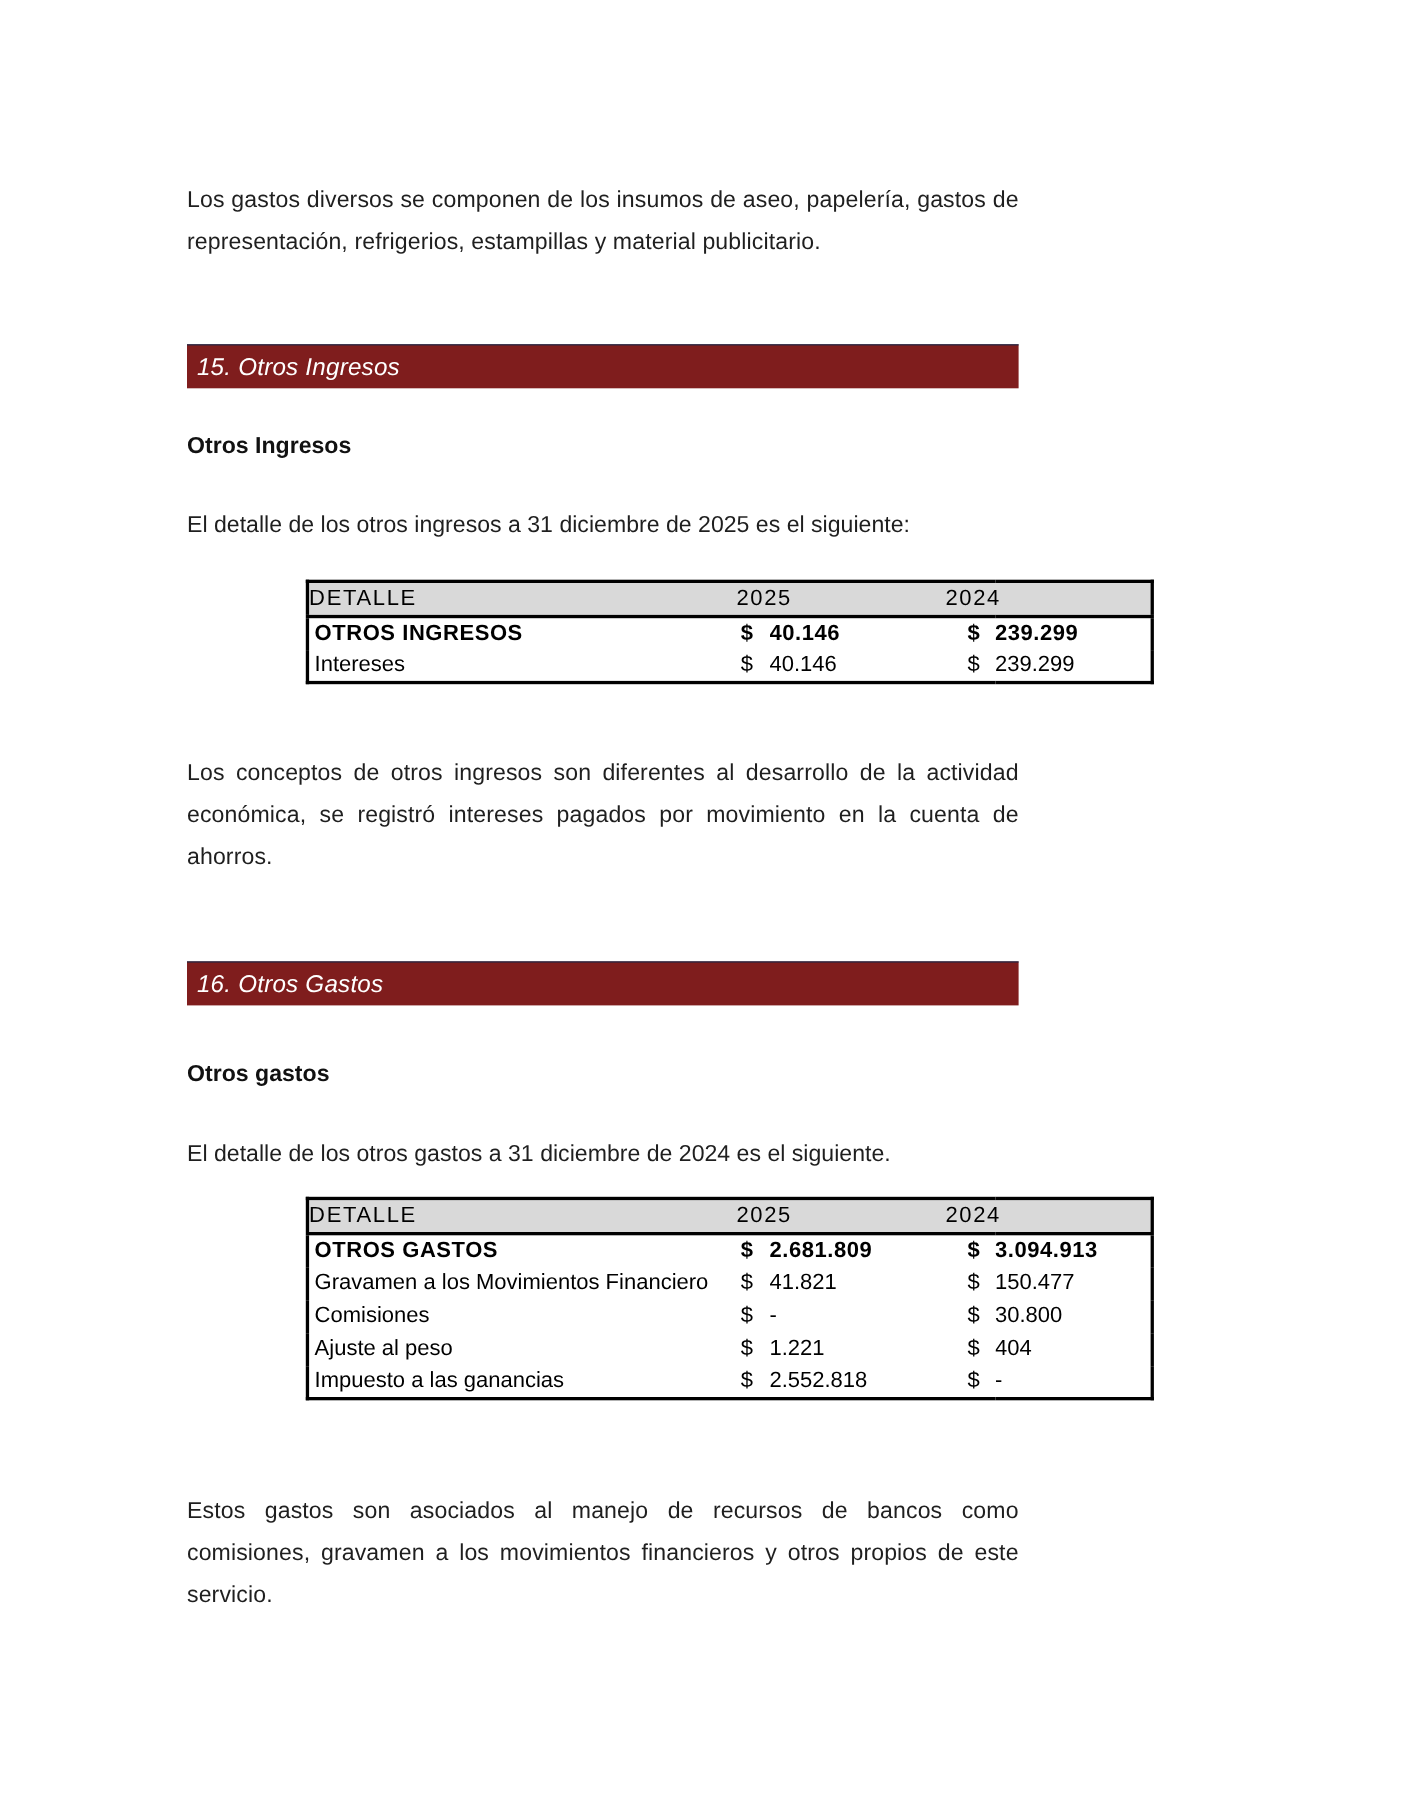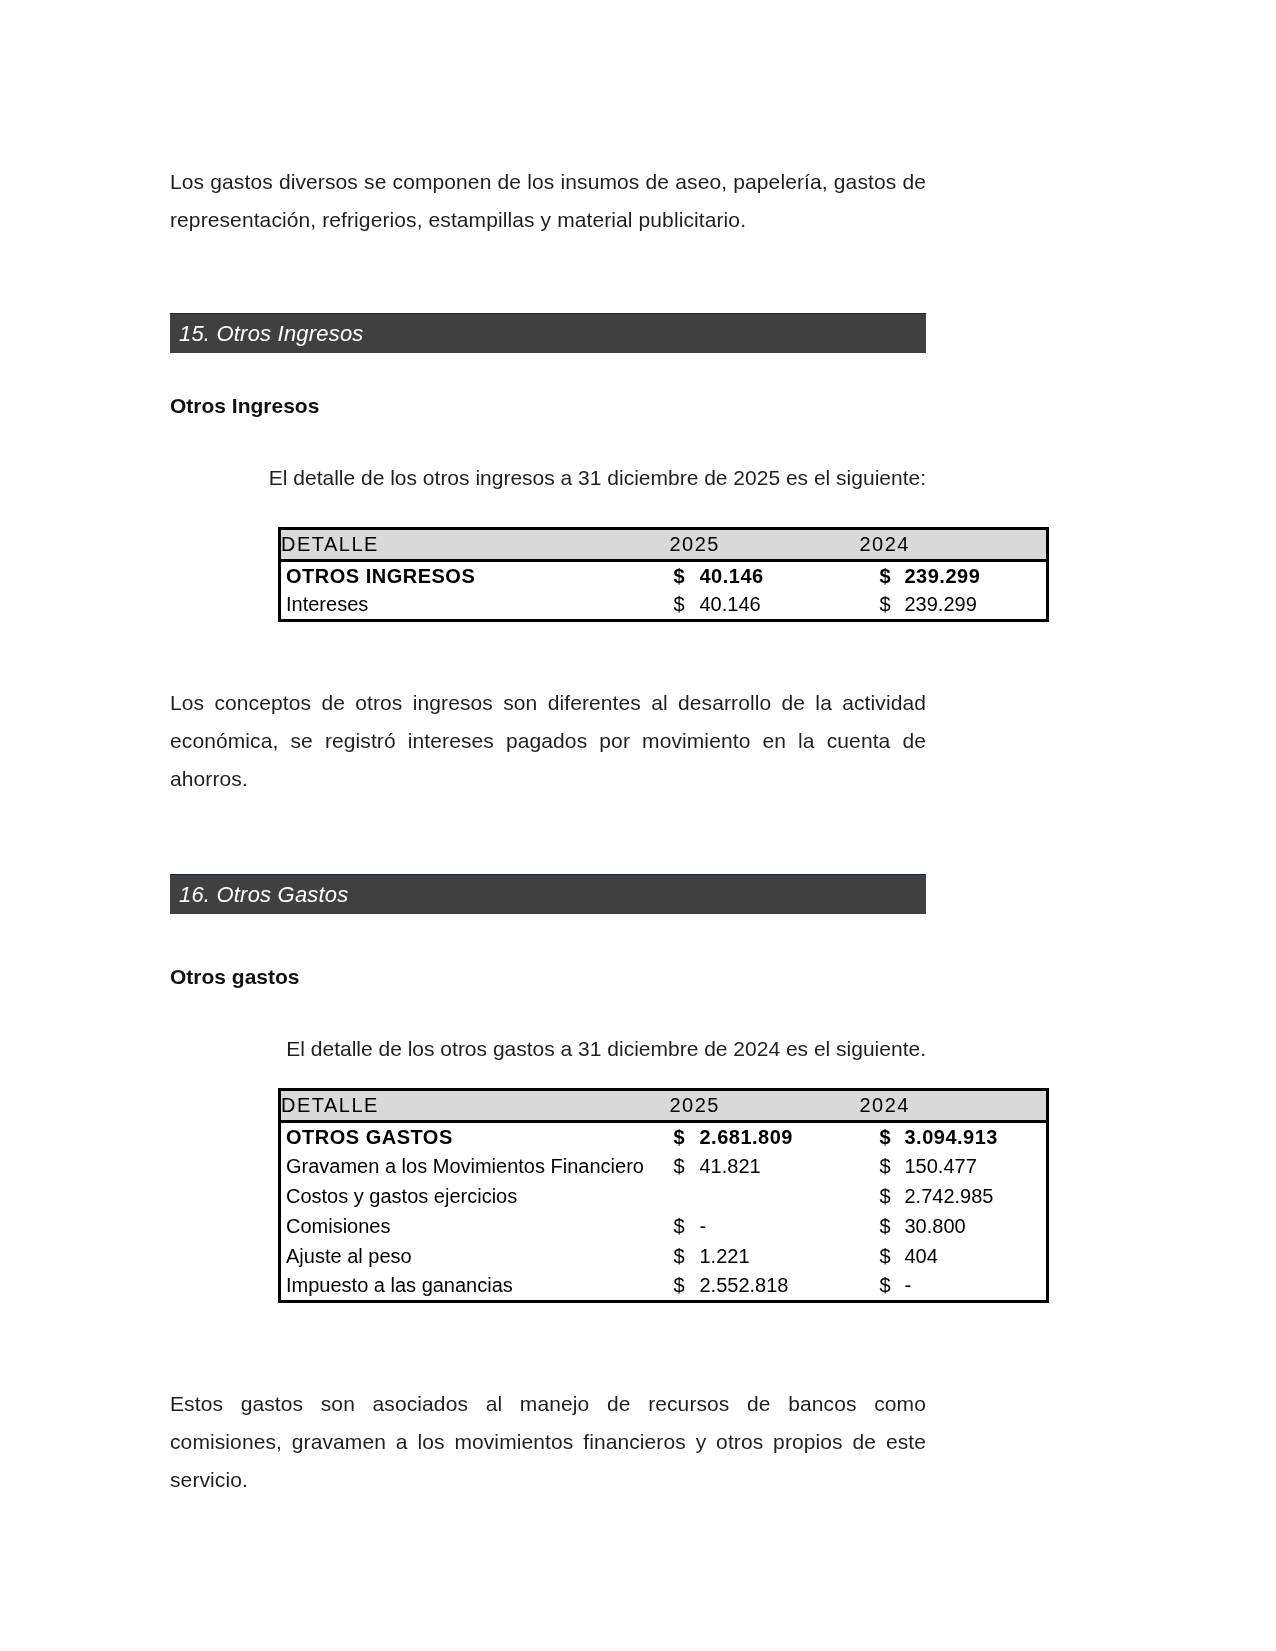--- a/index.html
+++ b/index.html
@@ -23,21 +23,21 @@
     text-align: justify;
     color: #1f1f1f;
     letter-spacing: 0.1px;
   }
   .p-intro   { padding-top: 163px; }
   .p-note-15 { margin-top: 62px; }
   .p-note-16 { margin-top: 82px; }
 
   .banner {
     margin-top: 74px;
-    background: #404040;
+    background: #7f1d1d;
     color: #ffffff;
     font-style: italic;
     font-size: 22px;
     line-height: 27px;
     padding: 6px 12px 6px 9px;
     border-top: 1px solid #16294a;
     letter-spacing: 0.2px;
   }
   .banner-16 { margin-top: 76px; }
 
@@ -48,21 +48,20 @@
     font-weight: 700;
     color: #111111;
   }
   .subheading-16 { margin-top: 49px; }
 
   .table-intro {
     margin-top: 39px;
     font-size: 21px;
     line-height: 38px;
     color: #1f1f1f;
-    text-align: right;
   }
 
   table.fin-table {
     border-collapse: collapse;
     table-layout: fixed;
     margin-left: 108px;
     width: 768px;
     border: 3px solid #000000;
     font-size: 20px;
     color: #000000;
@@ -176,27 +175,20 @@
           <td class="c-val">3.094.913</td>
         </tr>
         <tr>
           <td class="c-label">Gravamen a los Movimientos Financiero</td>
           <td class="c-cur">$</td>
           <td class="c-val">41.821</td>
           <td class="c-cur c-cur2">$</td>
           <td class="c-val">150.477</td>
         </tr>
         <tr>
-          <td class="c-label">Costos y gastos ejercicios</td>
-          <td class="c-cur"></td>
-          <td class="c-val"></td>
-          <td class="c-cur c-cur2">$</td>
-          <td class="c-val">2.742.985</td>
-        </tr>
-        <tr>
           <td class="c-label">Comisiones</td>
           <td class="c-cur">$</td>
           <td class="c-val">-</td>
           <td class="c-cur c-cur2">$</td>
           <td class="c-val">30.800</td>
         </tr>
         <tr>
           <td class="c-label">Ajuste al peso</td>
           <td class="c-cur">$</td>
           <td class="c-val">1.221</td>

